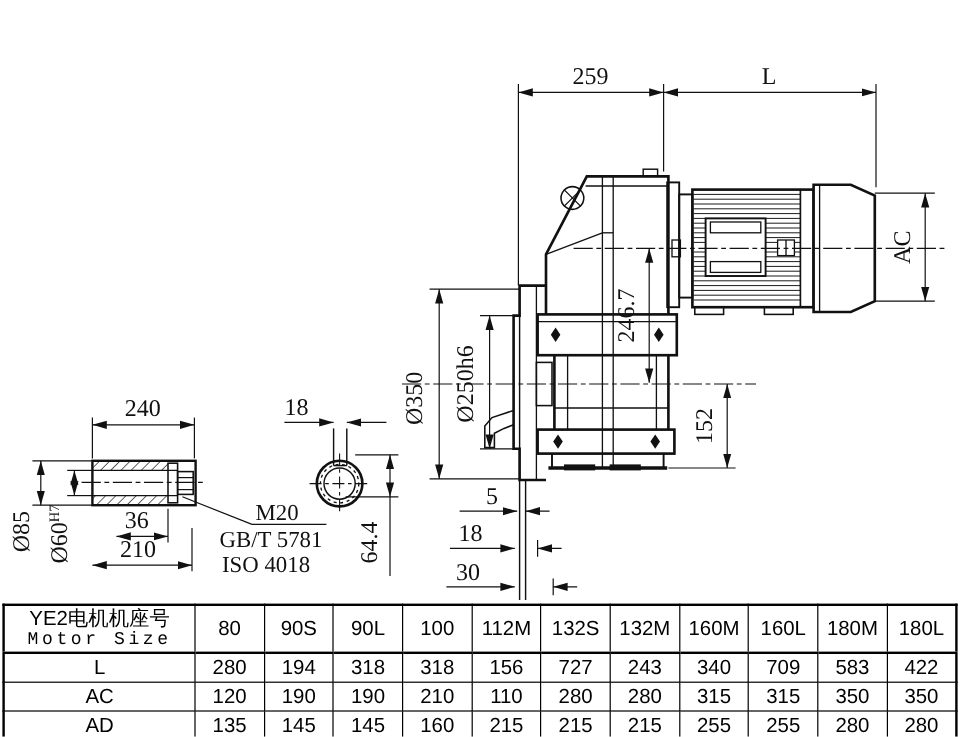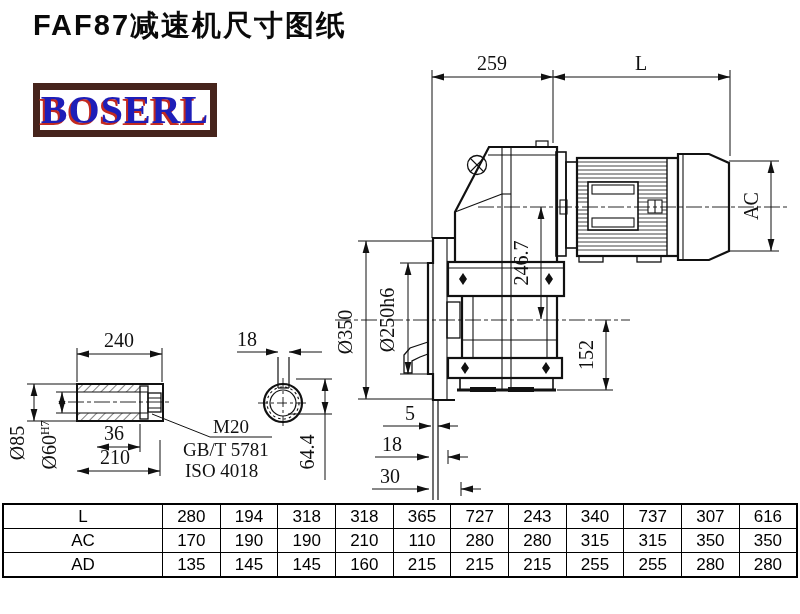--- a/index.html
+++ b/index.html
@@ -251,44 +251,57 @@
       <text class="dimtxt" x="114" y="440" text-anchor="middle">36</text>
       <text class="dimtxt" x="115" y="464" text-anchor="middle">210</text>
       <text class="dimtxt" x="247" y="346" text-anchor="middle">18</text>
       <text class="dimtxt" transform="rotate(-90 314 452)" x="314" y="452" text-anchor="middle">64.4</text>
       <text class="dimtxt-s" x="213" y="433">M20</text>
       <text class="dimtxt-s" x="183" y="456">GB/T 5781</text>
       <text class="dimtxt-s" x="185" y="477">ISO 4018</text>
     </g>
   </svg>
 
-  <div id="page-title">FAF87减速机尺寸图纸</div>
-  <div id="logo-box">
-    <span id="logo-text">BOSERL</span>
-  </div>
 
   <table id="size-table">
     <tbody>
+      <tr class="hdr">
+        <td class="first">
+          <span class="hdr-cn">YE2电机机座号</span>
+          <span class="hdr-en">Motor Size</span>
+        </td>
+        <td>80</td>
+        <td>90S</td>
+        <td>90L</td>
+        <td>100</td>
+        <td>112M</td>
+        <td>132S</td>
+        <td>132M</td>
+        <td>160M</td>
+        <td>160L</td>
+        <td>180M</td>
+        <td>180L</td>
+      </tr>
       <tr class="datarow">
         <td class="first">L</td>
         <td>280</td>
         <td>194</td>
         <td>318</td>
         <td>318</td>
-        <td>365</td>
+        <td>156</td>
         <td>727</td>
         <td>243</td>
         <td>340</td>
-        <td>737</td>
-        <td>307</td>
-        <td>616</td>
+        <td>709</td>
+        <td>583</td>
+        <td>422</td>
       </tr>
       <tr class="datarow">
         <td class="first">AC</td>
-        <td>170</td>
+        <td>120</td>
         <td>190</td>
         <td>190</td>
         <td>210</td>
         <td>110</td>
         <td>280</td>
         <td>280</td>
         <td>315</td>
         <td>315</td>
         <td>350</td>
         <td>350</td>

